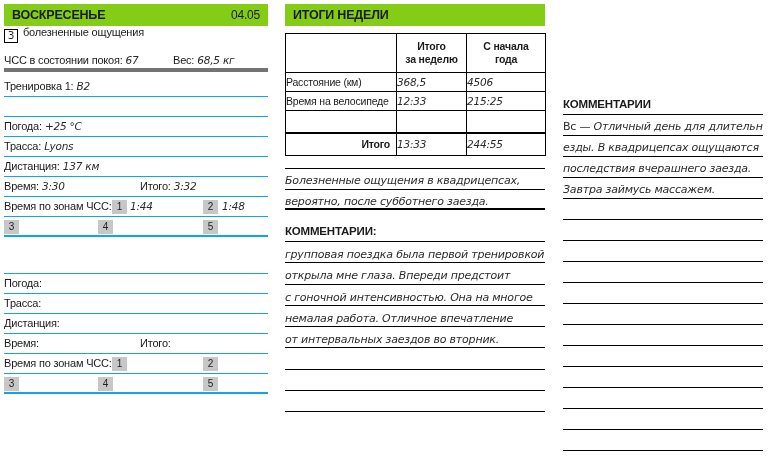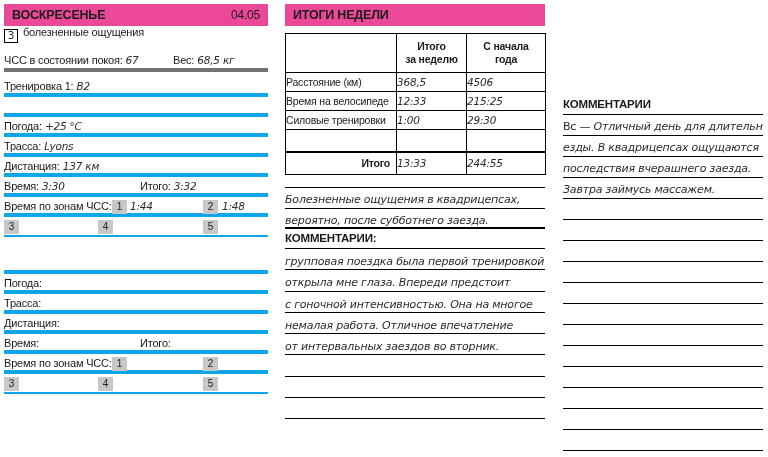--- a/index.html
+++ b/index.html
@@ -4,40 +4,40 @@
 <style>
   * { margin:0; padding:0; box-sizing:border-box; }
   html,body { width:768px; height:457px; background:#ffffff; }
   body { font-family:"Liberation Sans", sans-serif; color:#1b1b1b; }
   .page { position:relative; width:768px; height:457px; overflow:hidden; background:#fff; }
   .col { position:absolute; }
   .daycol  { left:4px;   top:4px; width:264px; }
   .midcol  { left:285px; top:4px; width:260px; }
   .rightcol{ left:563px; top:95px; width:200px; }
 
-  .bar { height:22px; background:#ec4899; display:flex; align-items:center;
+  .bar { height:22px; background:#84cc16; display:flex; align-items:center;
          justify-content:space-between; padding:0 8px; font-weight:bold;
          font-size:12.5px; letter-spacing:-0.2px; }
   .bar .bar-date { font-weight:normal; font-size:12px; }
 
   .rate-row { position:relative; height:19px; white-space:nowrap; }
   .rate-row:first-of-type { margin-top:10px; }
   .rg { position:absolute; top:0; white-space:nowrap; font-size:11px; letter-spacing:-0.2px; }
   .g0 { left:0; } .g1 { left:78px; } .g2 { left:181px; }
   .ratebox { display:inline-block; width:14px; height:14px; border:1.5px solid #000;
              text-align:center; line-height:11px; font-size:10px; margin-right:5px;
              vertical-align:-3px; background:#fff; }
 
   .vitals { position:relative; height:21px; line-height:19px; border-bottom:4px solid #737373;
             margin-top:6px; font-size:11px; letter-spacing:-0.2px; white-space:nowrap; }
   .vitals .weight { position:absolute; left:169px; top:0; }
 
   .wk { margin-top:5px; }
   .wk2 { margin-top:17px; }
-  .frow { position:relative; height:20px; line-height:18px; border-bottom:4px solid #0ea5e9;
+  .frow { position:relative; height:20px; line-height:18px; border-bottom:1px solid #0ea5e9;
           font-size:11px; letter-spacing:-0.2px; white-space:nowrap; overflow:visible; }
   .frow.thick { border-bottom-width:2px; }
   .totcol { position:absolute; left:136px; top:0; }
   .zb { position:absolute; top:3px; }
   .zv { position:absolute; top:0; }
   .z1b{left:108px;} .z1v{left:126px;} .z2b{left:199px;} .z2v{left:218px;}
   .z3b{left:0;} .z4b{left:94px;} .z5b{left:199px;}
   .zonebox { display:inline-block; width:15px; height:14px; background:#c7c7c7;
              text-align:center; line-height:14px; font-size:10px; color:#222; }
 
@@ -62,21 +62,21 @@
 
   .notes { margin-top:12px; border-top:1px solid #000; }
   .line-row { height:20.5px; line-height:20px; border-bottom:1px solid #000;
               white-space:nowrap; overflow:hidden; }
   .line-row.thick { border-bottom-width:2px; }
   .line-row.c { height:21.3px; line-height:21px; }
   .line-row.r { height:21px; line-height:20.5px; }
 
   .cmt-title { font-weight:bold; font-size:11.5px; letter-spacing:-0.2px;
                height:20px; line-height:19px; border-bottom:1px solid #000;
-               margin-top:0; }
+               margin-top:12px; }
   .rightcol .cmt-title { margin-top:0; }
 </style>
 </head>
 <body>
 
 <div class="page">
 
   <div class="col daycol">
     <div class="bar">
       <span>ВОСКРЕСЕНЬЕ</span>
@@ -166,25 +166,20 @@
       <tr class="data">
         <td class="lab">Расстояние (км)</td>
         <td class="cval hand">368,5</td>
         <td class="cval hand">4506</td>
       </tr>
       <tr class="data">
         <td class="lab">Время на велосипеде</td>
         <td class="cval hand">12:33</td>
         <td class="cval hand">215:25</td>
       </tr>
-      <tr class="data">
-        <td class="lab">Силовые тренировки</td>
-        <td class="cval hand">1:00</td>
-        <td class="cval hand">29:30</td>
-      </tr>
       <tr class="emptyrow">
         <td class="lab"></td>
             <td></td>
             <td></td>
       </tr>
       <tr class="totrow">
         <td class="lab">Итого</td>
         <td class="cval hand">13:33</td>
         <td class="cval hand">244:55</td>
       </tr>

